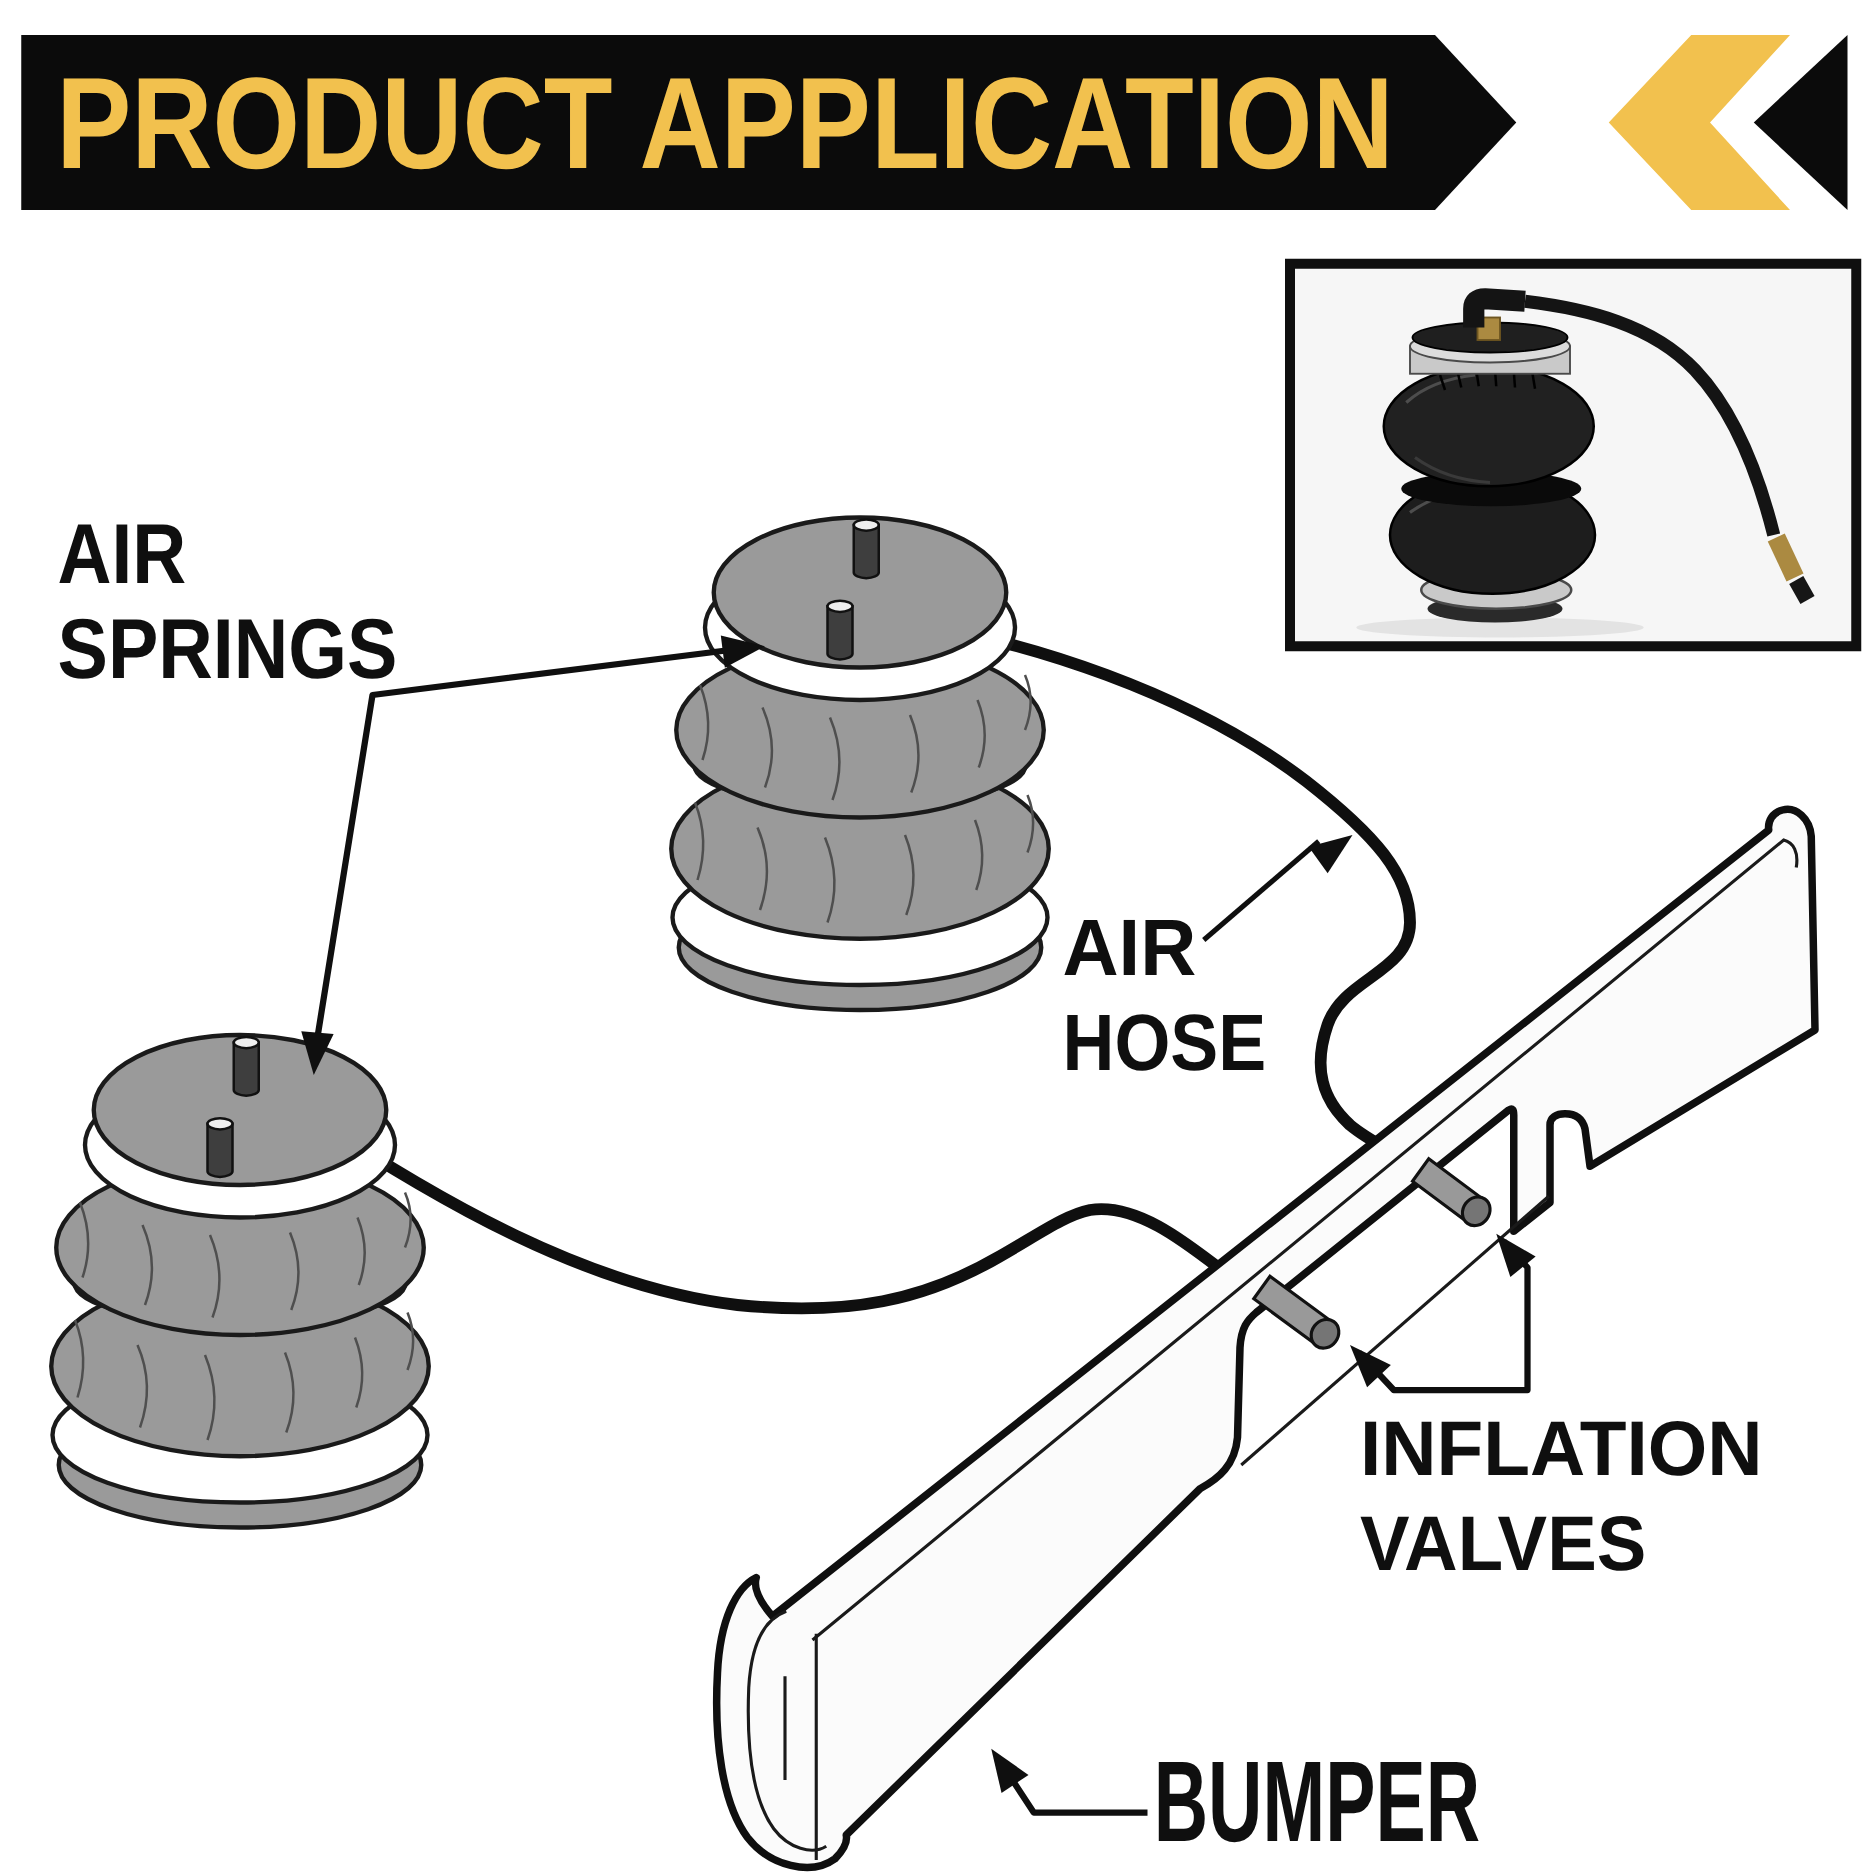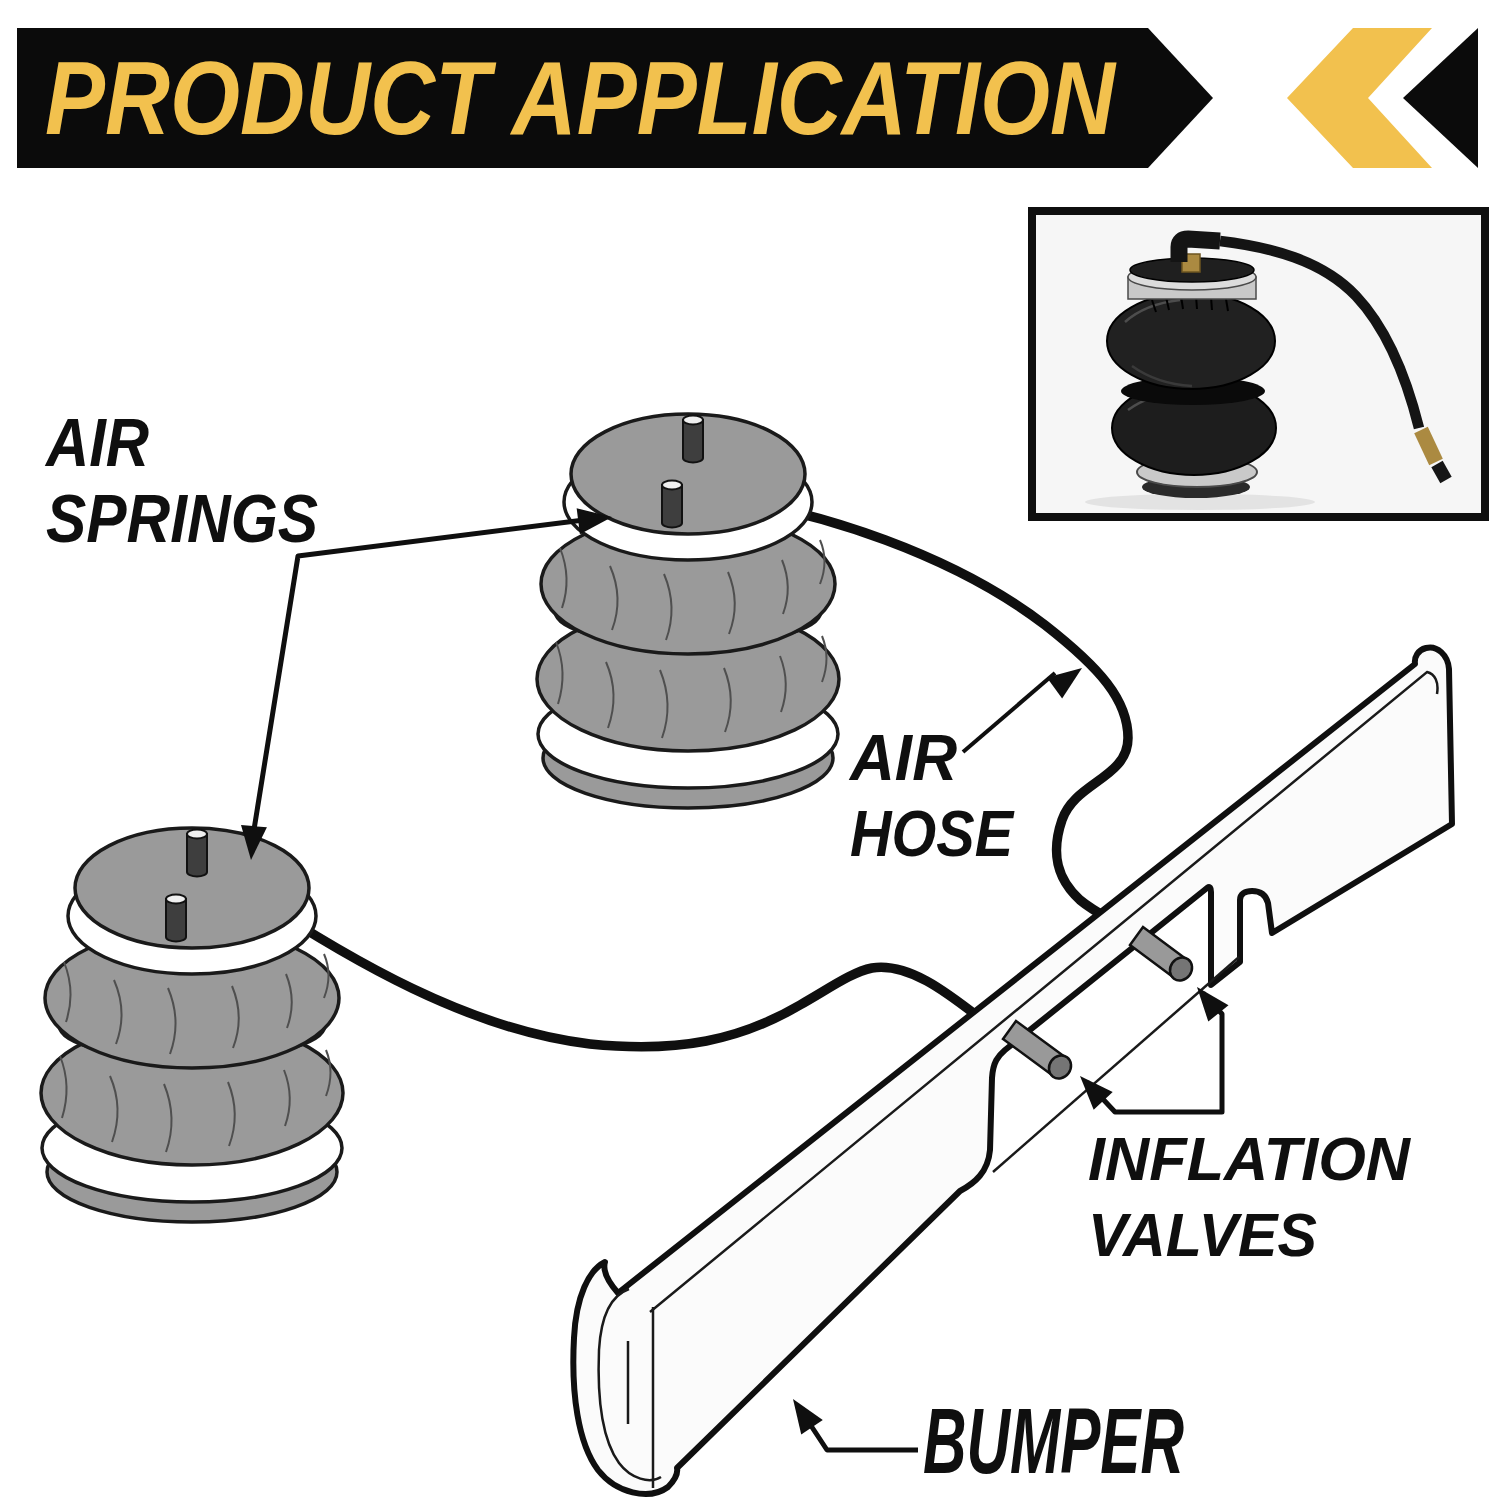--- a/index.html
+++ b/index.html
@@ -1,16 +1,16 @@
 <!DOCTYPE html>
 <html><head>
 <meta charset="utf-8">
 <style>
   html,body{margin:0;padding:0;background:#fff;}
-  .stage{position:relative;width:1500px;height:1500px;background:#ffffff;overflow:hidden;font-style:italic;}
+  .stage{position:relative;width:1500px;height:1500px;background:#ffffff;overflow:hidden;}
   svg{display:block;}
   text{font-family:"Liberation Sans","DejaVu Sans",sans-serif;font-weight:700;}
   .lbl{fill:#0f0f0f;}
   .ol{stroke:#1a1a1a;stroke-width:3.5;}
   .grayfill{fill:#9a9a9a;stroke:#1a1a1a;stroke-width:3.5;}
   .arc{fill:none;stroke:#4f4f4f;stroke-width:2;}
   .hose{fill:none;stroke:#0f0f0f;stroke-width:9.5;stroke-linecap:round;}
   .ptr{fill:none;stroke:#0f0f0f;stroke-width:5;stroke-linejoin:round;}
   .ptrthin{fill:none;stroke:#0f0f0f;stroke-width:4;}
   .ah{fill:#0f0f0f;}

